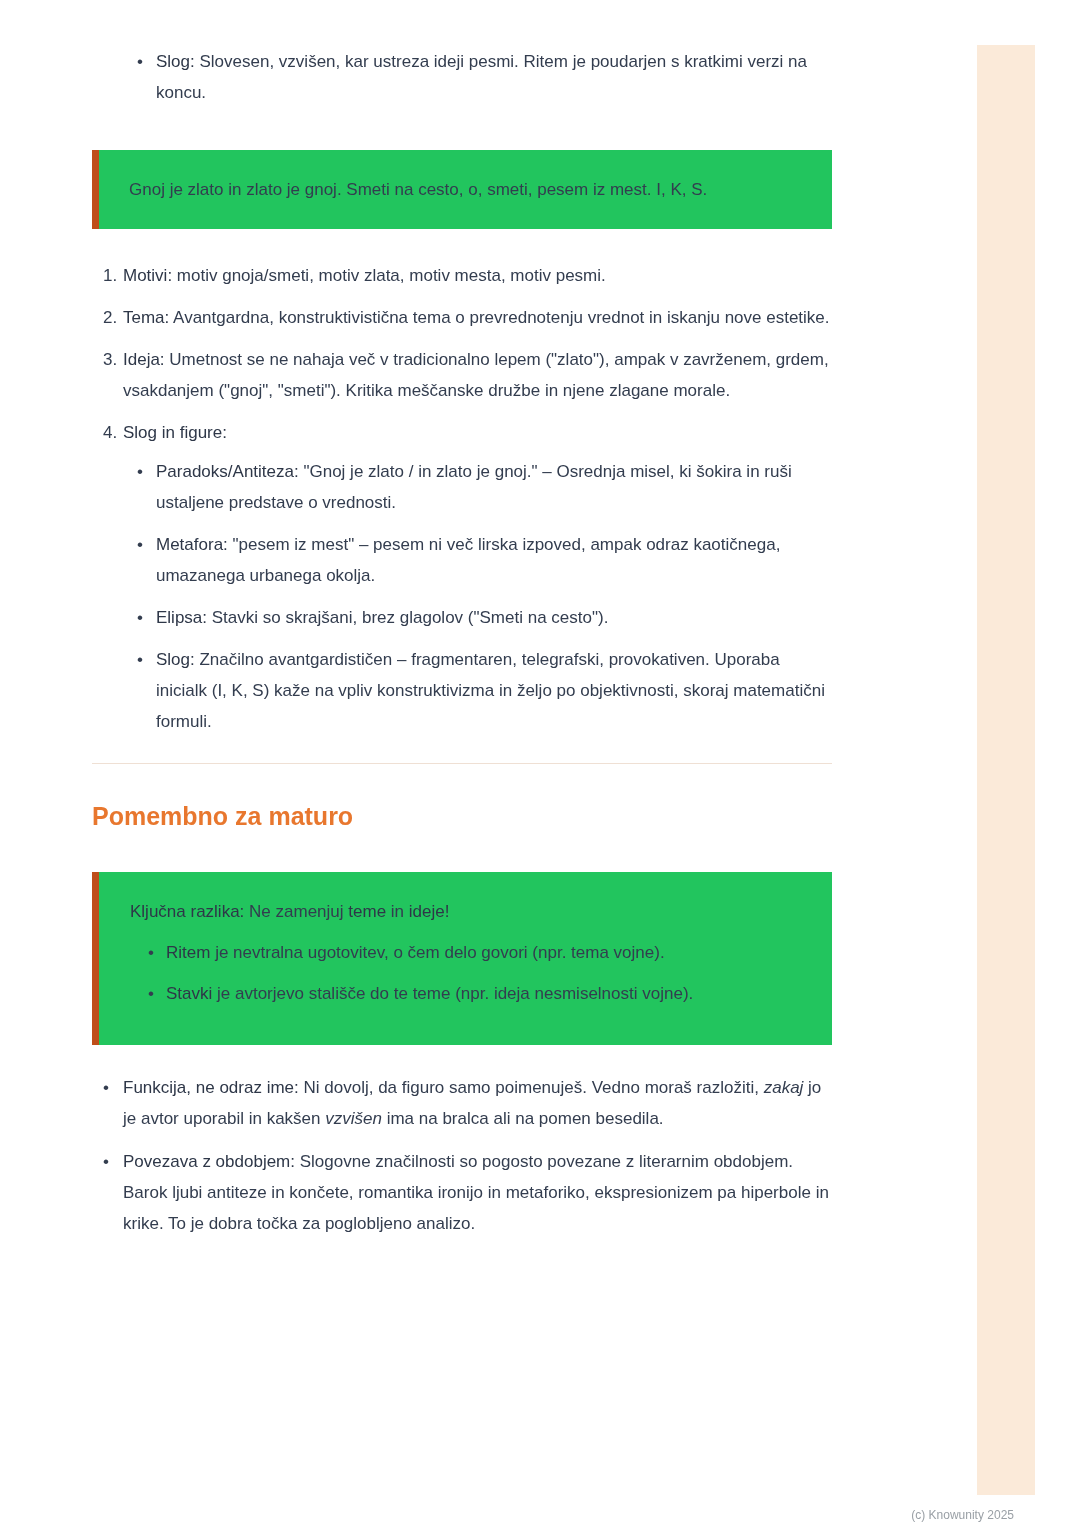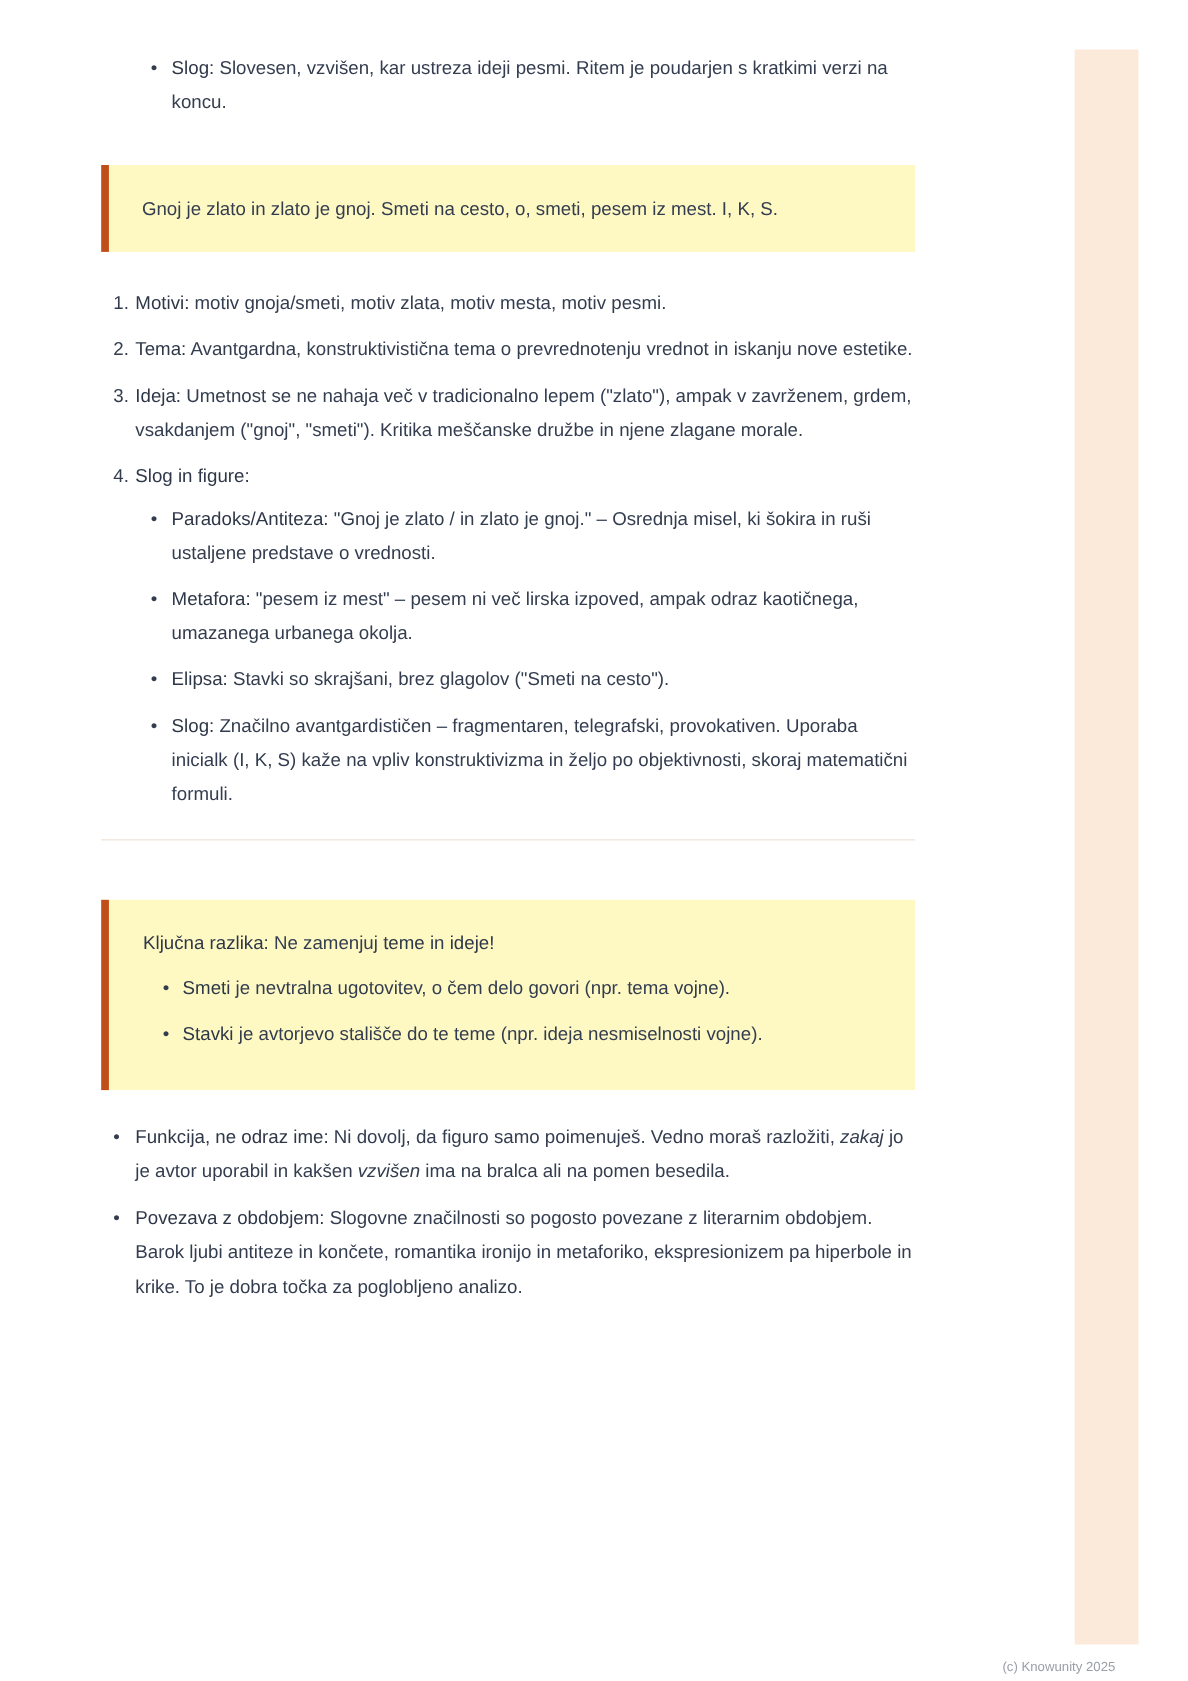--- a/index.html
+++ b/index.html
@@ -47,21 +47,21 @@
     font-size: 21px;
     line-height: 28px;
     font-weight: 700;
   }
   .orange { color: #e8772e; }
   .navy { color: #1f3a5f; }
   .italic { font-style: italic; }
 
   
   .callout {
-    background: #fef9c3;
+    background: #22c55e;
     border-left: 7px solid #bf4e1a;
     margin: 0;
   }
   .quote1 { margin-top: 42px; padding: 24px 30px; }
   .quote1 p { margin: 0; line-height: 31px; }
 
   
   .numlist { margin-top: 31px; }
   .numlist > .li { padding-left: 31px; margin-bottom: 11px; }
   .numlist > .li > .marker { left: 11px; }
@@ -78,21 +78,21 @@
   }
 
   .matura-heading {
     margin: 36px 0 0;
     font-size: 25px;
     line-height: 32px;
     font-weight: 700;
     color: #e8772e;
   }
 
-  .callout2 { margin-top: 54px; padding: 24px 30px 26px 31px; }
+  .callout2 { margin-top: 40px; padding: 24px 30px 26px 31px; }
   .kd-line { margin: 0 0 10px; line-height: 31px; }
   .callout-list .li { padding-left: 36px; margin-bottom: 10px; }
   .callout-list .marker { left: 18px; }
 
   .tips-heading { margin: 44px 0 0; line-height: 31px; font-weight: 700; color: #2e3748; }
   .tips { margin-top: 27px; }
   .tips .li { padding-left: 31px; margin-bottom: 12px; }
   .tips .marker { left: 11px; }
 
   .copyright {
@@ -169,33 +169,34 @@
             <strong>Slog:</strong>
             <span>Značilno avantgardističen – fragmentaren, telegrafski, provokativen. Uporaba inicialk (I, K, S) kaže na vpliv konstruktivizma in željo po objektivnosti, skoraj matematični formuli.</span>
           </li>
         </ul>
       </li>
 
     </ol>
 
     <hr class="divider">
 
+    <h1 class="matura-heading">Pomembno za maturo</h1>
 
     <div class="callout callout2">
       <p class="kd-line">
         <strong>Ključna razlika:</strong>
         <span>Ne zamenjuj</span>
         <strong>teme</strong>
         <span>in</span>
         <strong>ideje!</strong>
       </p>
       <ul class="callout-list">
         <li class="li">
           <span class="marker">•</span>
-          <strong>Smeti</strong>
+          <strong>Ritem</strong>
           <span>je nevtralna ugotovitev, o čem delo govori (npr. tema vojne).</span>
         </li>
         <li class="li">
           <span class="marker">•</span>
           <strong>Stavki</strong>
           <span>je avtorjevo stališče do te teme (npr. ideja nesmiselnosti vojne).</span>
         </li>
       </ul>
     </div>
 

